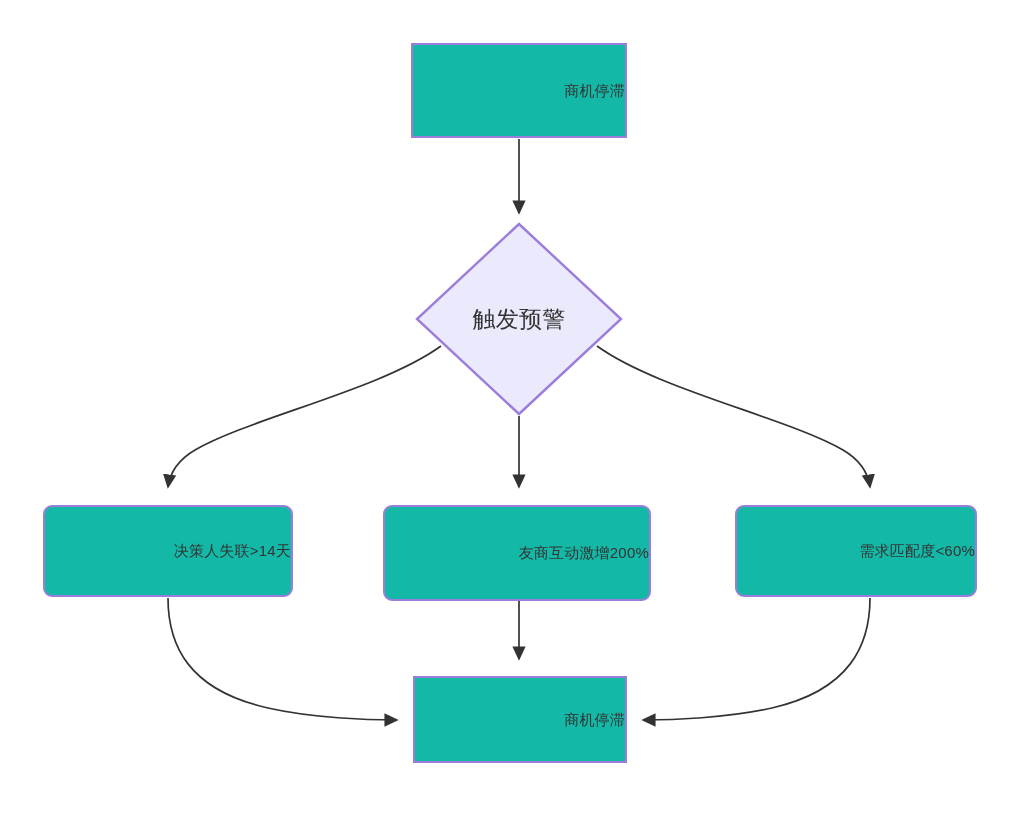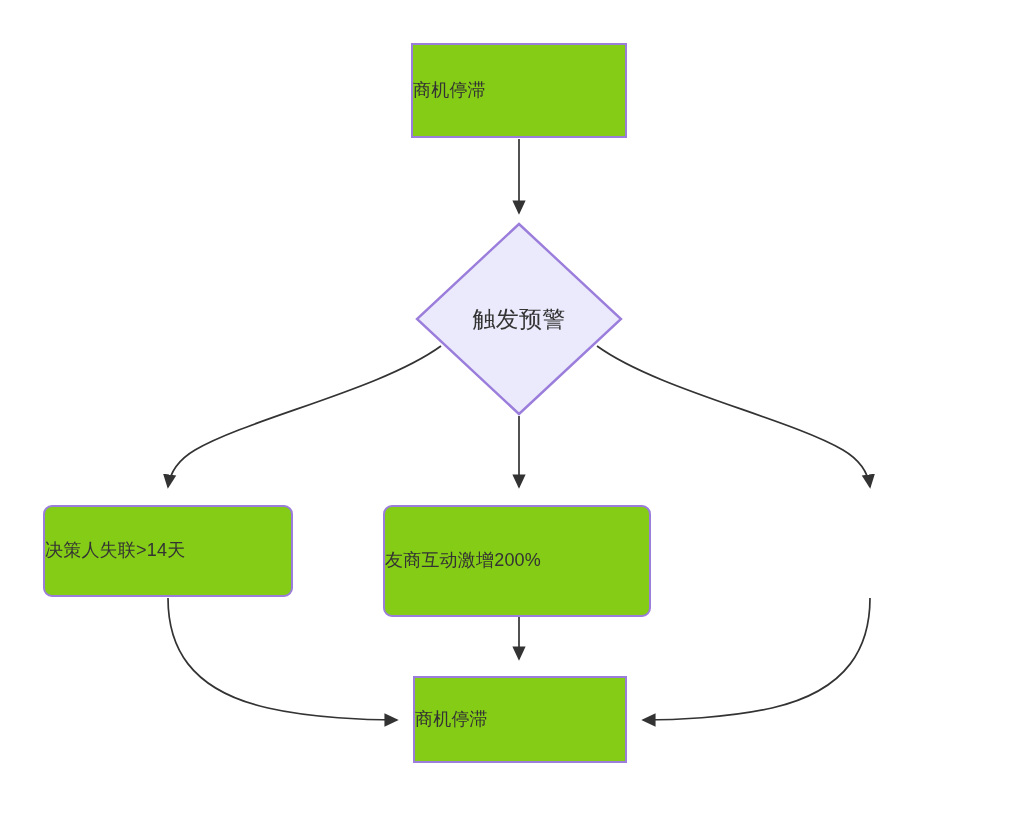--- a/index.html
+++ b/index.html
@@ -24,25 +24,25 @@
     top: 0;
     left: 0;
     width: 1024px;
     height: 813px;
   }
   .node {
     position: absolute;
     box-sizing: border-box;
     display: flex;
     align-items: center;
-    justify-content: flex-start;
-    background: #84cc16;
+    justify-content: flex-end;
+    background: #14b8a6;
     border: 2px solid #9b7ddb;
     color: #333333;
-    font-size: 18px;
+    font-size: 15px;
     line-height: 1.2;
     white-space: nowrap;
     letter-spacing: 0.2px;
   }
   .node-rect {
     border-radius: 0;
   }
   .node-round {
     border-radius: 9px;
   }
@@ -103,22 +103,25 @@
     <svg class="node-diamond-shape" viewBox="0 0 208 194" preserveAspectRatio="none">
       <polygon points="104,2 206,97 104,192 2,97" fill="#ebeafc" stroke="#9b7ddb" stroke-width="2.4"></polygon>
     </svg>
     <span class="node-diamond-label">触发预警</span>
   </div>
 
   <div class="node node-round" style="left:43px; top:505px; width:250px; height:92px;">
     <span>决策人失联&gt;14天</span>
   </div>
 
-  <div class="node node-round" style="left:383px; top:505px; width:268px; height:112px;">
+  <div class="node node-round" style="left:383px; top:505px; width:268px; height:96px;">
     <span>友商互动激增200%</span>
   </div>
 
+  <div class="node node-round" style="left:735px; top:505px; width:242px; height:92px;">
+    <span>需求匹配度&lt;60%</span>
+  </div>
 
   <div class="node node-rect" style="left:413px; top:676px; width:214px; height:87px;">
     <span>商机停滞</span>
   </div>
 
 </div>
 
 </body></html>

